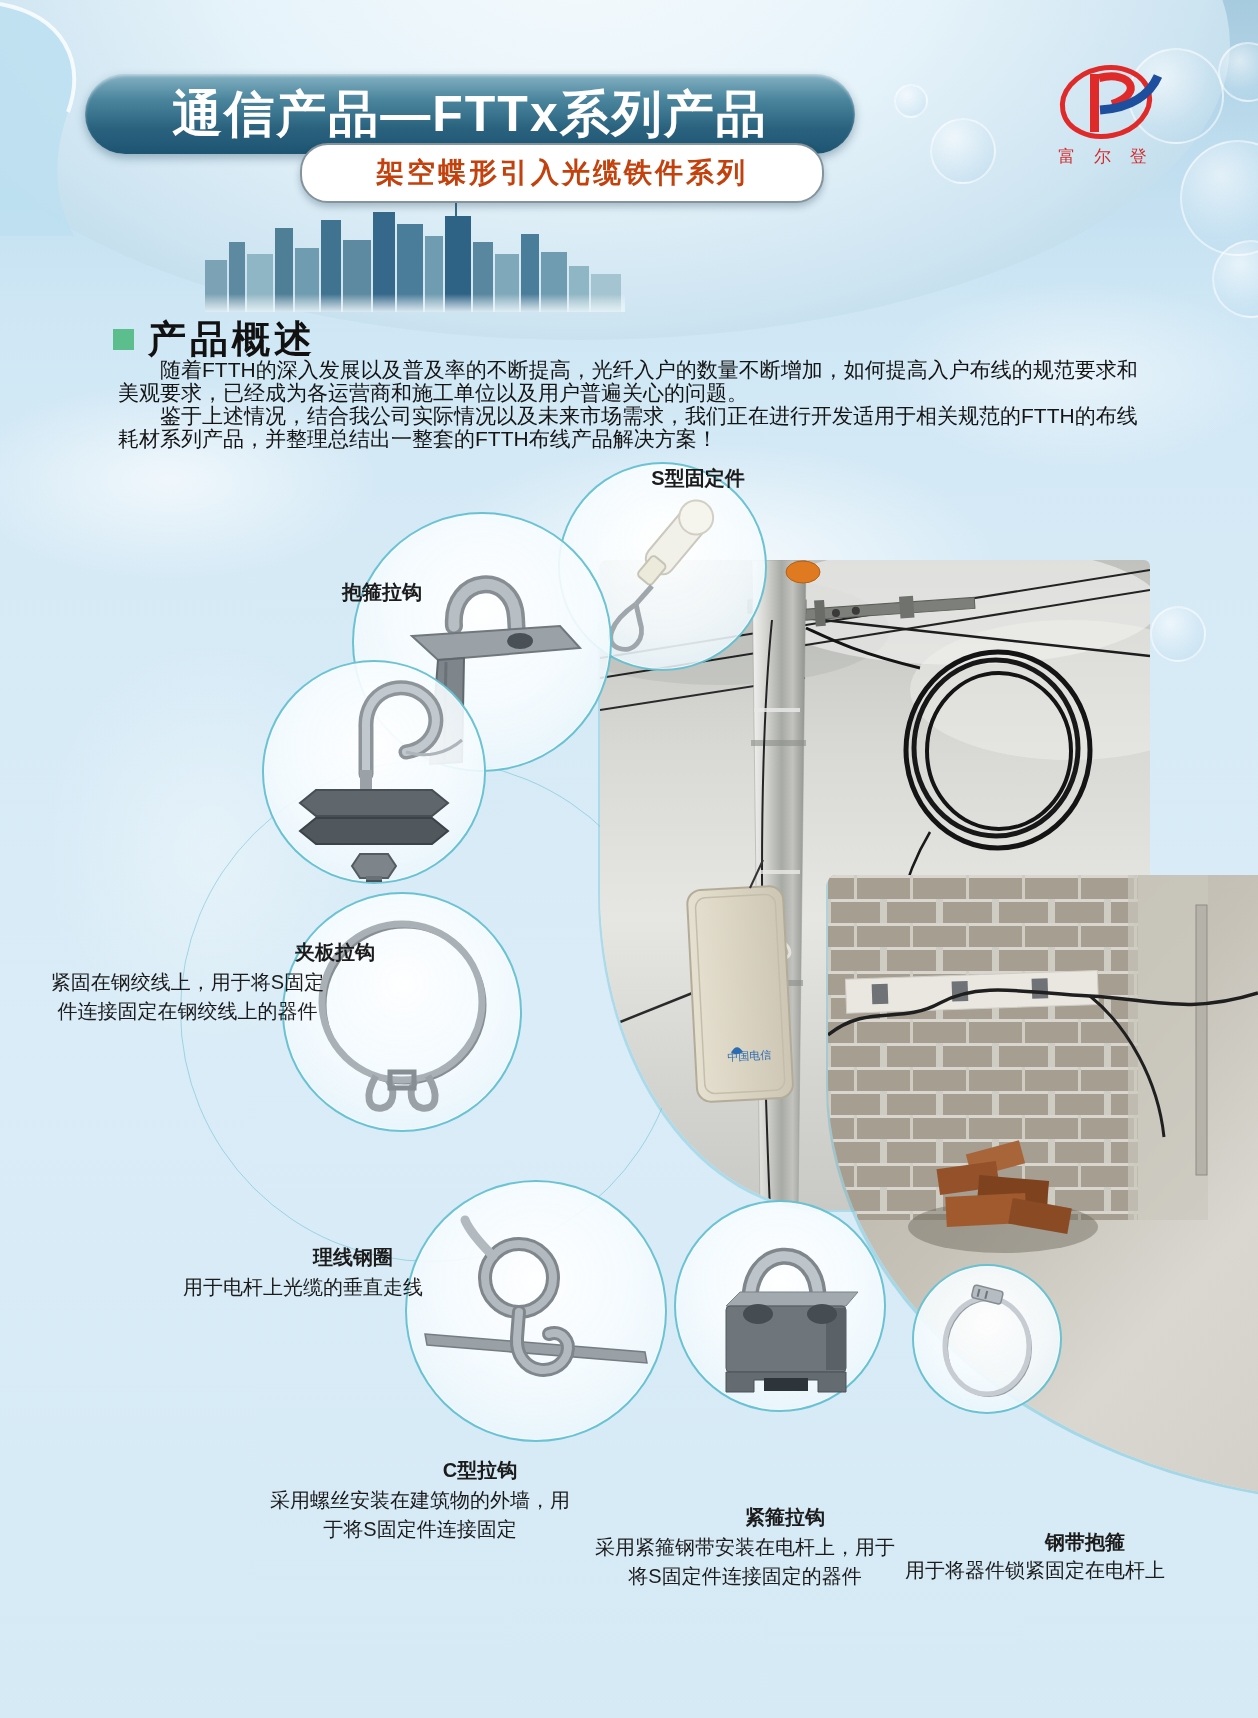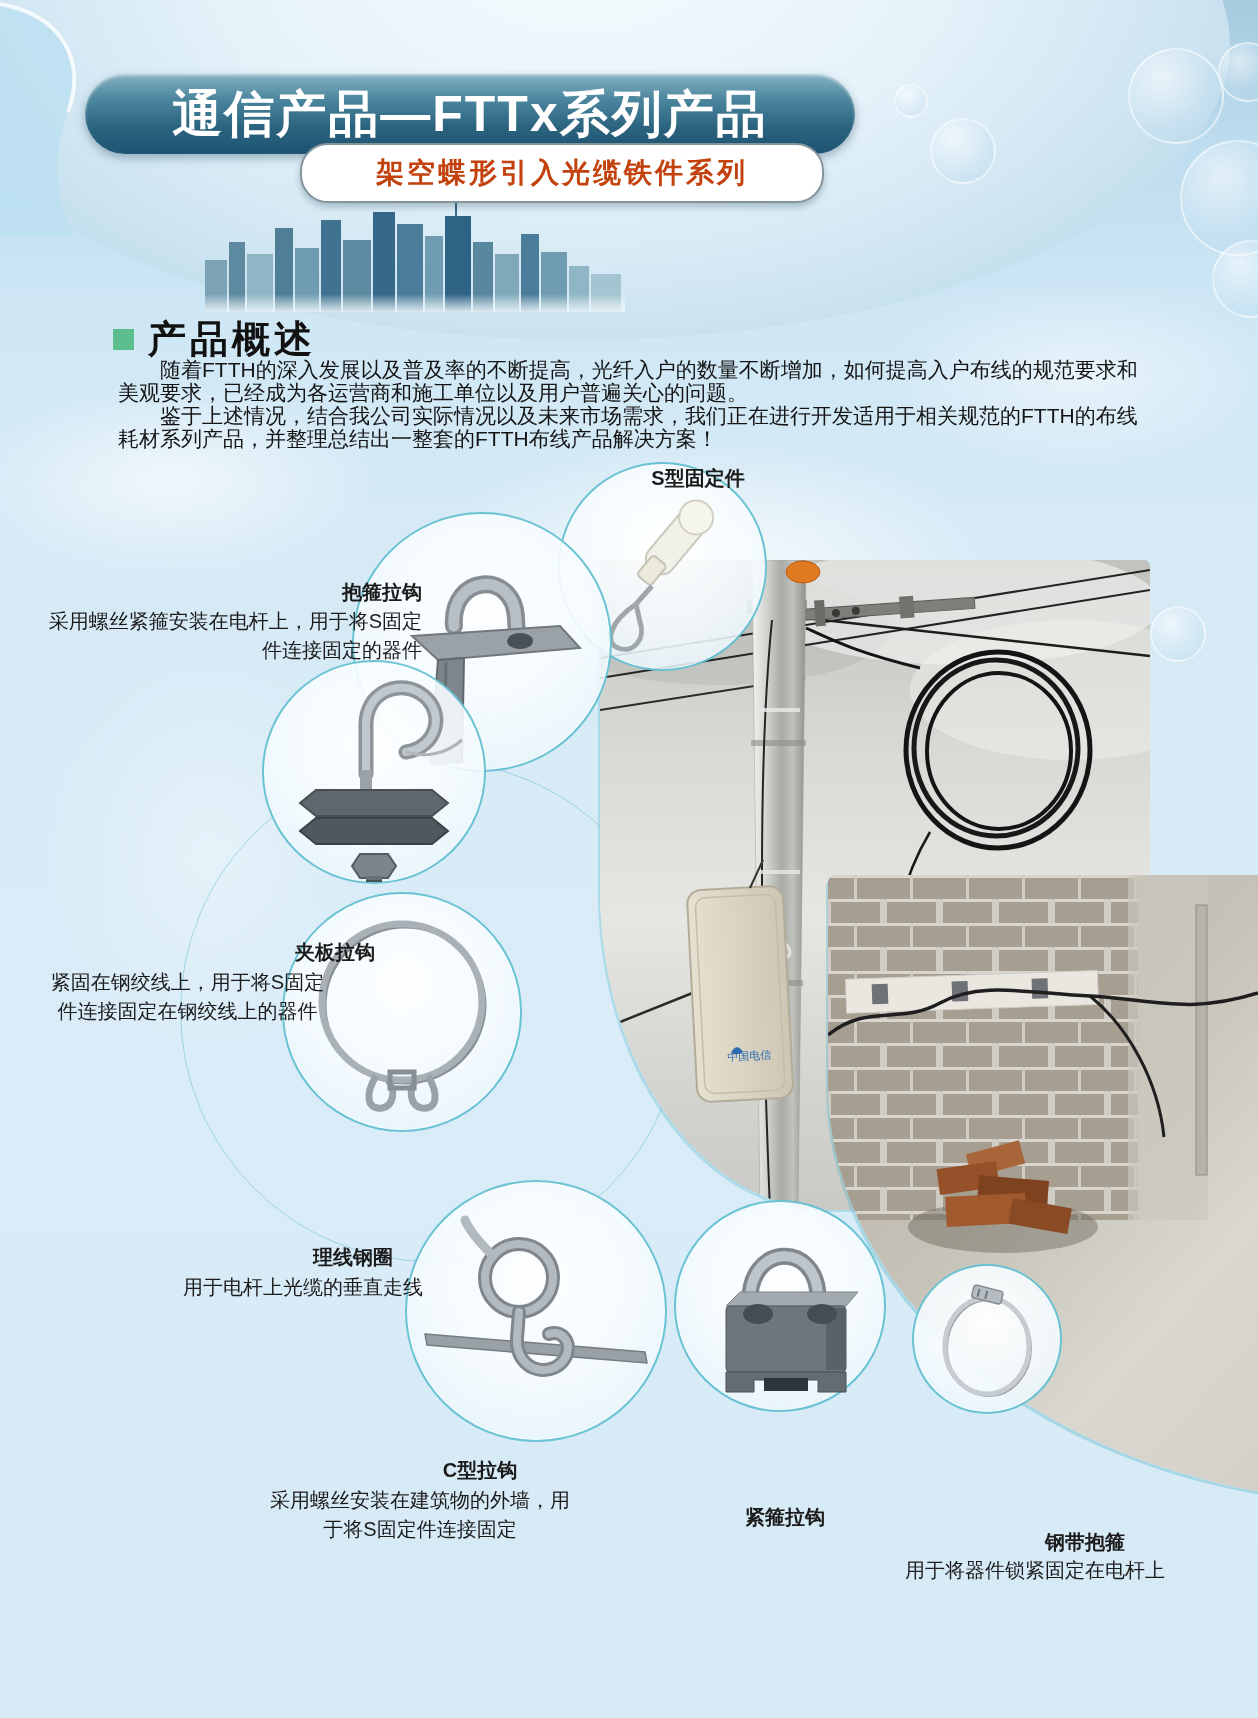--- a/index.html
+++ b/index.html
@@ -110,20 +110,29 @@
   <div class="bubble" style="left:1212px;top:240px;width:74px;height:74px;"></div>
   <div class="bubble" style="left:1150px;top:606px;width:52px;height:52px;"></div>
 
   <div id="banner">
     <span id="banner-title">通信产品—FTTx系列产品</span>
   </div>
   <div id="pill">
     <span id="pill-text">架空蝶形引入光缆铁件系列</span>
   </div>
 
+  <div id="logo">
+    <svg viewBox="0 0 160 112">
+      <ellipse cx="78" cy="44" rx="44" ry="34" fill="none" stroke="#e02a2a" stroke-width="5" transform="rotate(-12 78 44)"></ellipse>
+      <rect x="62" y="16" width="9" height="58" fill="#e02a2a"></rect>
+      <path d="M 71 20 C 104 12 116 36 84 46" fill="none" stroke="#e02a2a" stroke-width="8"></path>
+      <path d="M 72 52 C 104 50 122 36 130 18" fill="none" stroke="#1d4f9e" stroke-width="9"></path>
+      <text x="78" y="104" font-size="17" font-family="Liberation Sans, sans-serif" fill="#d42a2a" letter-spacing="7" text-anchor="middle">富 尔 登</text>
+    </svg>
+  </div>
 
   <div id="sec-bullet"></div>
   <h2 id="sec-heading" style="margin:0;">产品概述</h2>
   <div id="overview">
     <p>随着FTTH的深入发展以及普及率的不断提高，光纤入户的数量不断增加，如何提高入户布线的规范要求和美观要求，已经成为各运营商和施工单位以及用户普遍关心的问题。</p>
     <p>鉴于上述情况，结合我公司实际情况以及未来市场需求，我们正在进行开发适用于相关规范的FTTH的布线耗材系列产品，并整理总结出一整套的FTTH布线产品解决方案！</p>
   </div>
 
   <div id="deco-circle"></div>
 
@@ -324,21 +333,20 @@
       </g>
     </svg>
   </div>
 
   <div class="plabel tc" style="left:618px;top:464px;width:160px;">
     <div class="t">S型固定件</div>
   </div>
 
   <div class="plabel tr" style="left:30px;top:578px;width:392px;">
     <div class="t">抱箍拉钩</div>
-    <div class="d">采用螺丝紧箍安装在电杆上，用于将S固定件连接固定的器件</div>
   </div>
 
   <div class="plabel tc" style="left:270px;top:938px;width:130px;">
     <div class="t">夹板拉钩</div>
   </div>
   <div class="plabel tc" style="left:45px;top:968px;width:285px;">
     <div class="d">紧固在钢绞线上，用于将S固定件连接固定在钢绞线上的器件</div>
   </div>
 
   <div class="plabel tc" style="left:288px;top:1243px;width:130px;">
@@ -351,20 +359,23 @@
   <div class="plabel tc" style="left:380px;top:1456px;width:200px;">
     <div class="t">C型拉钩</div>
   </div>
   <div class="plabel tc" style="left:270px;top:1486px;width:300px;">
     <div class="d">采用螺丝安装在建筑物的外墙，用于将S固定件连接固定</div>
   </div>
 
   <div class="plabel tc" style="left:685px;top:1503px;width:200px;">
     <div class="t">紧箍拉钩</div>
   </div>
+  <div class="plabel tc" style="left:595px;top:1533px;width:300px;">
+    <div class="d">采用紧箍钢带安装在电杆上，用于将S固定件连接固定的器件</div>
+  </div>
 
   <div class="plabel tc" style="left:985px;top:1528px;width:200px;">
     <div class="t">钢带抱箍</div>
   </div>
   <div class="plabel tc" style="left:875px;top:1556px;width:320px;">
     <div class="d">用于将器件锁紧固定在电杆上</div>
   </div>
 
 </div>
 

